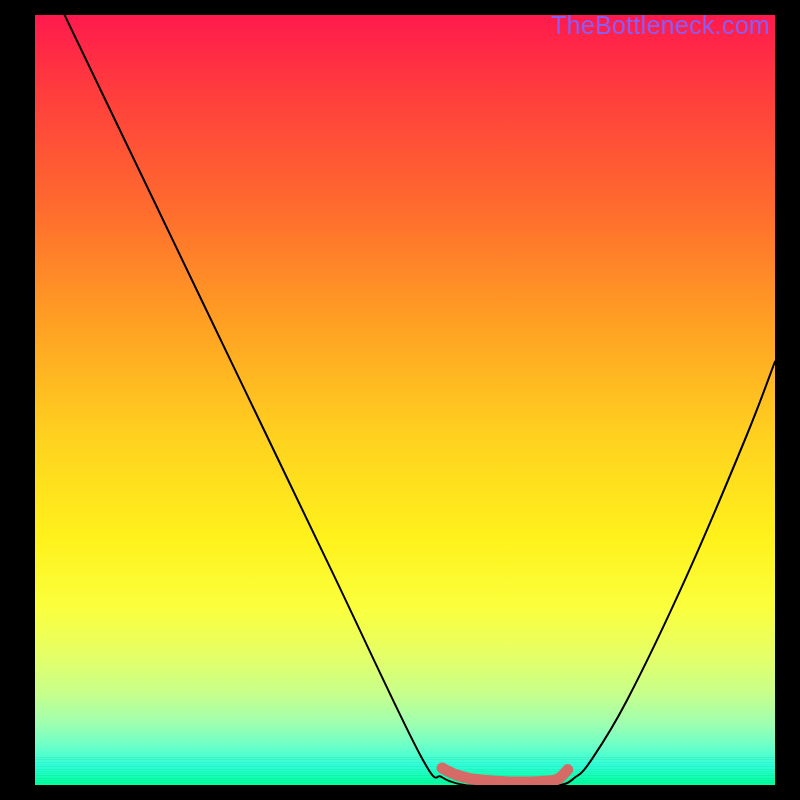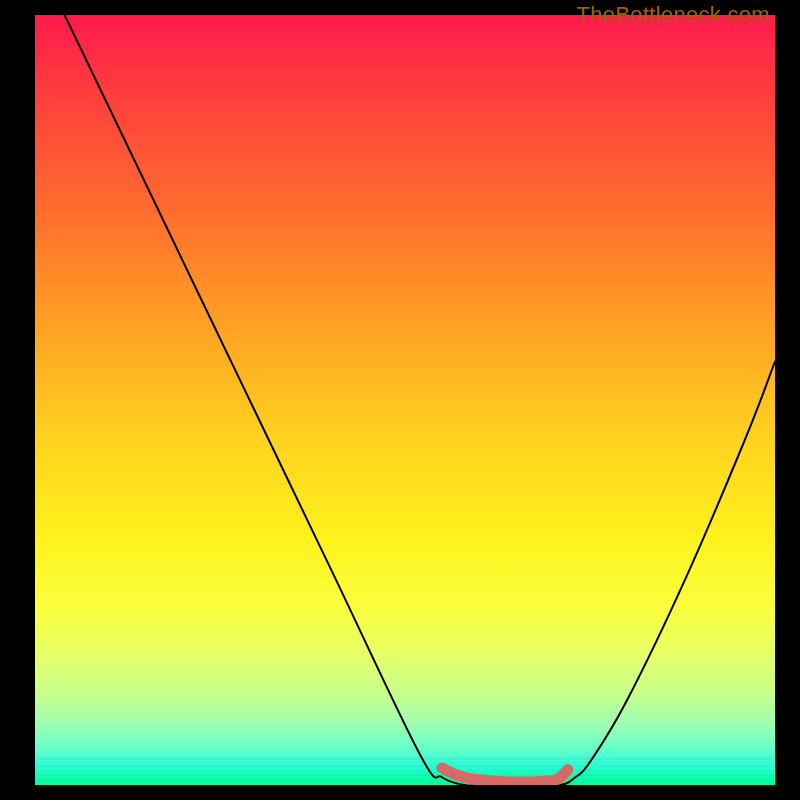--- a/index.html
+++ b/index.html
@@ -48,24 +48,24 @@
       #00ff99 100%);
   }
   .stripe {
     position: absolute;
     left: 0;
     width: 740px;
     height: 1px;
   }
   .watermark {
     position: absolute;
-    top: 2px;
+    top: 11px;
     right: 30px;
-    color: #a16207;
-    font-size: 22px;
+    color: #8b5cf6;
+    font-size: 25px;
     font-weight: 500;
     letter-spacing: 0.3px;
     z-index: 10;
   }
   svg.curve {
     position: absolute;
     left: 0;
     top: 0;
     width: 740px;
     height: 770px;

